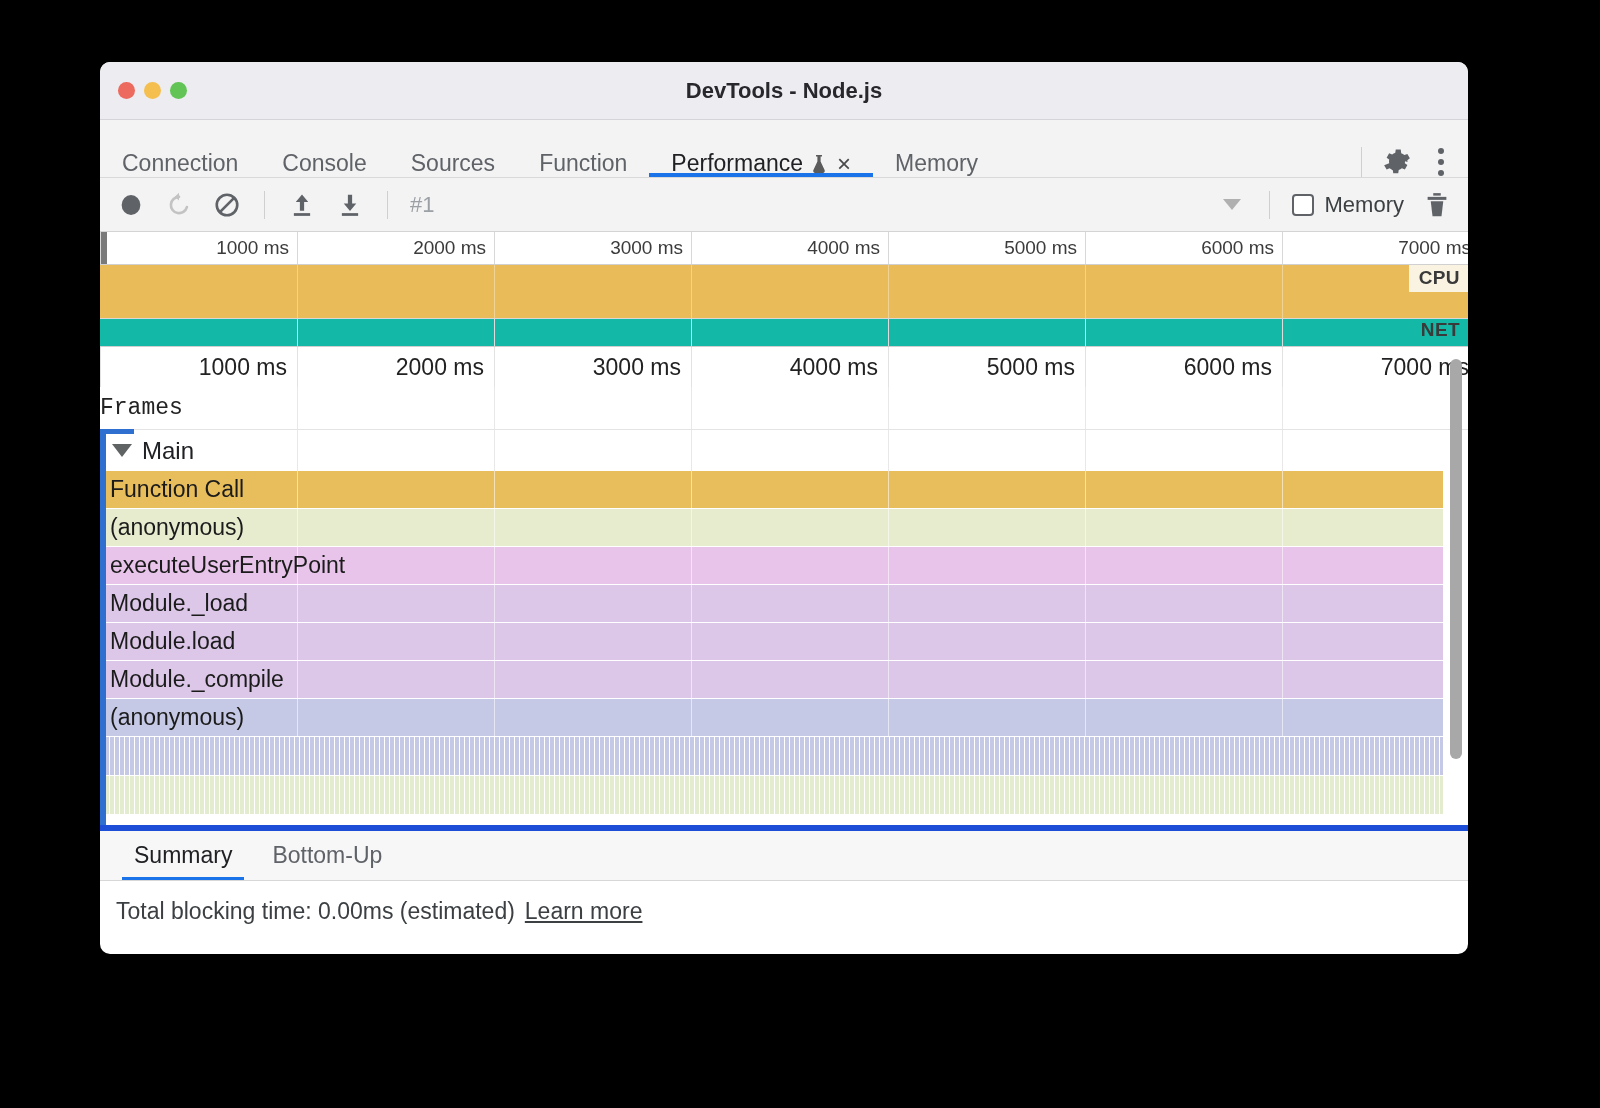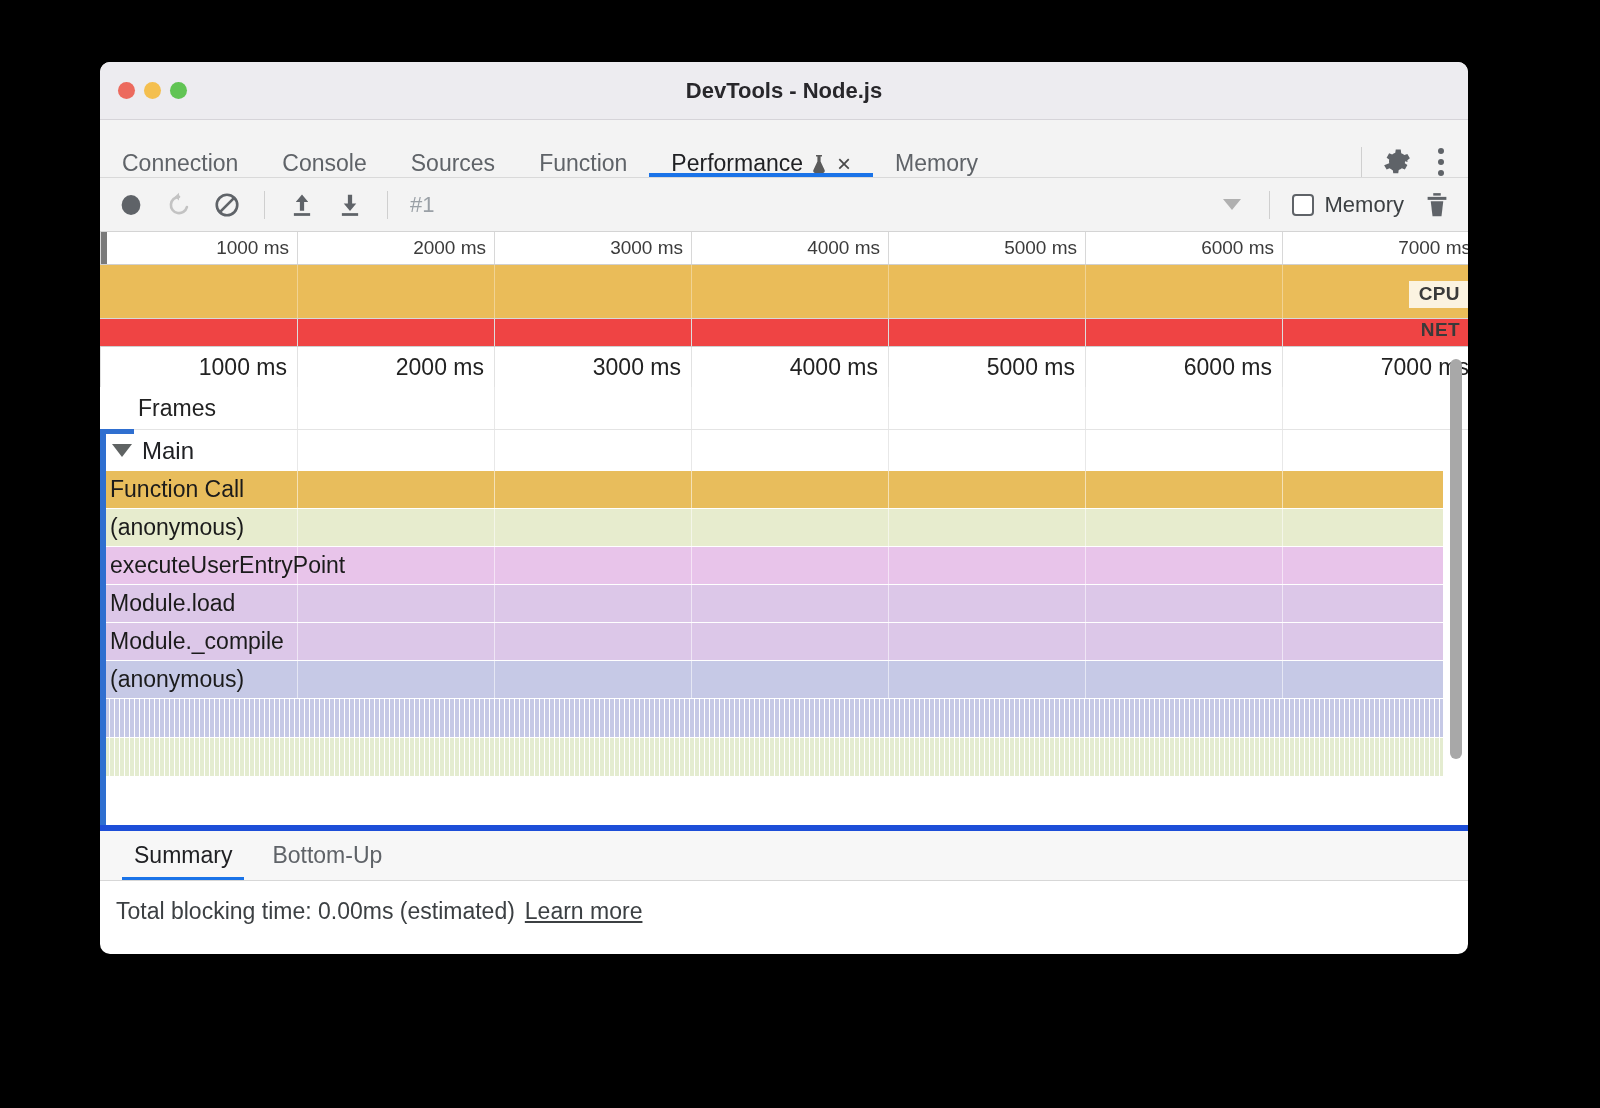--- a/index.html
+++ b/index.html
@@ -98,27 +98,27 @@
     border-left: 1px solid #d8d8d8;
     font-size: 19px; color: #3b3b3b;
     display: flex; align-items: center; justify-content: flex-end;
     padding-right: 8px; white-space: nowrap;
   }
   .cpu-band {
     position: relative; height: 54px; background: #eabc59;
     border-bottom: 1px solid #d8d8d8;
   }
   .band-label {
-    position: absolute; right: 0; top: 16px;
+    position: absolute; right: 0; top: 0;
     background: rgba(255,255,255,.82);
     font-size: 19px; font-weight: bold; color: #3a3a3a;
     padding: 2px 8px 3px 10px; letter-spacing: .4px;
   }
   .net-band {
-    position: relative; height: 28px; background: #ef4444;
+    position: relative; height: 28px; background: #14b8a6;
     border-bottom: 1px solid #cfcfcf;
     padding-left: 40px;
   }
   .net-band .band-label { background: transparent; top: -2px; }
   .ov-gridcol {
     position: absolute; top: 0; bottom: 0;
     border-left: 1px solid #ddd;
   }
 
   
@@ -129,21 +129,21 @@
   .fl-tick {
     position: absolute; top: 0; height: 100%;
     border-left: 1px solid #e2e2e2;
     font-size: 23px; color: #222;
     display: flex; align-items: center; justify-content: flex-end;
     padding-right: 10px; white-space: nowrap;
   }
   .track-frames {
     position: relative; height: 42px;
     font-size: 23px; color: #222;
-    display: flex; align-items: center; padding-left: 38px;
+    display: flex; align-items: center;  font-family: Liberation Mono, monospace;
   }
   .grid-col {
     position: absolute; top: 0; bottom: 0; border-left: 1px solid #e8e8e8;
   }
   .track-main-head {
     position: relative; height: 42px;
     display: flex; align-items: center; gap: 10px; padding-left: 12px;
     font-size: 24px; color: #202124; border-top: 1px solid #e4e4e4;
   }
   .tri {
@@ -374,20 +374,30 @@
             <span class="lbl">executeUserEntryPoint</span>
           </div>
           <div class="frow">
             <span style="position: absolute; left: 0px; top: 0px; bottom: 0px; width: 1343px; background: rgb(220, 199, 232);"></span>
             <span class="grid-col" style="left: 197px; border-left-color: rgba(255, 255, 255, 0.55); z-index: 1;"></span>
             <span class="grid-col" style="left: 394px; border-left-color: rgba(255, 255, 255, 0.55); z-index: 1;"></span>
             <span class="grid-col" style="left: 591px; border-left-color: rgba(255, 255, 255, 0.55); z-index: 1;"></span>
             <span class="grid-col" style="left: 788px; border-left-color: rgba(255, 255, 255, 0.55); z-index: 1;"></span>
             <span class="grid-col" style="left: 985px; border-left-color: rgba(255, 255, 255, 0.55); z-index: 1;"></span>
             <span class="grid-col" style="left: 1182px; border-left-color: rgba(255, 255, 255, 0.55); z-index: 1;"></span>
+            <span class="lbl">Module._load</span>
+          </div>
+          <div class="frow">
+            <span style="position: absolute; left: 0px; top: 0px; bottom: 0px; width: 1343px; background: rgb(220, 199, 232);"></span>
+            <span class="grid-col" style="left: 197px; border-left-color: rgba(255, 255, 255, 0.55); z-index: 1;"></span>
+            <span class="grid-col" style="left: 394px; border-left-color: rgba(255, 255, 255, 0.55); z-index: 1;"></span>
+            <span class="grid-col" style="left: 591px; border-left-color: rgba(255, 255, 255, 0.55); z-index: 1;"></span>
+            <span class="grid-col" style="left: 788px; border-left-color: rgba(255, 255, 255, 0.55); z-index: 1;"></span>
+            <span class="grid-col" style="left: 985px; border-left-color: rgba(255, 255, 255, 0.55); z-index: 1;"></span>
+            <span class="grid-col" style="left: 1182px; border-left-color: rgba(255, 255, 255, 0.55); z-index: 1;"></span>
             <span class="lbl">Module.load</span>
           </div>
           <div class="frow">
             <span style="position: absolute; left: 0px; top: 0px; bottom: 0px; width: 1343px; background: rgb(220, 199, 232);"></span>
             <span class="grid-col" style="left: 197px; border-left-color: rgba(255, 255, 255, 0.55); z-index: 1;"></span>
             <span class="grid-col" style="left: 394px; border-left-color: rgba(255, 255, 255, 0.55); z-index: 1;"></span>
             <span class="grid-col" style="left: 591px; border-left-color: rgba(255, 255, 255, 0.55); z-index: 1;"></span>
             <span class="grid-col" style="left: 788px; border-left-color: rgba(255, 255, 255, 0.55); z-index: 1;"></span>
             <span class="grid-col" style="left: 985px; border-left-color: rgba(255, 255, 255, 0.55); z-index: 1;"></span>
             <span class="grid-col" style="left: 1182px; border-left-color: rgba(255, 255, 255, 0.55); z-index: 1;"></span>

